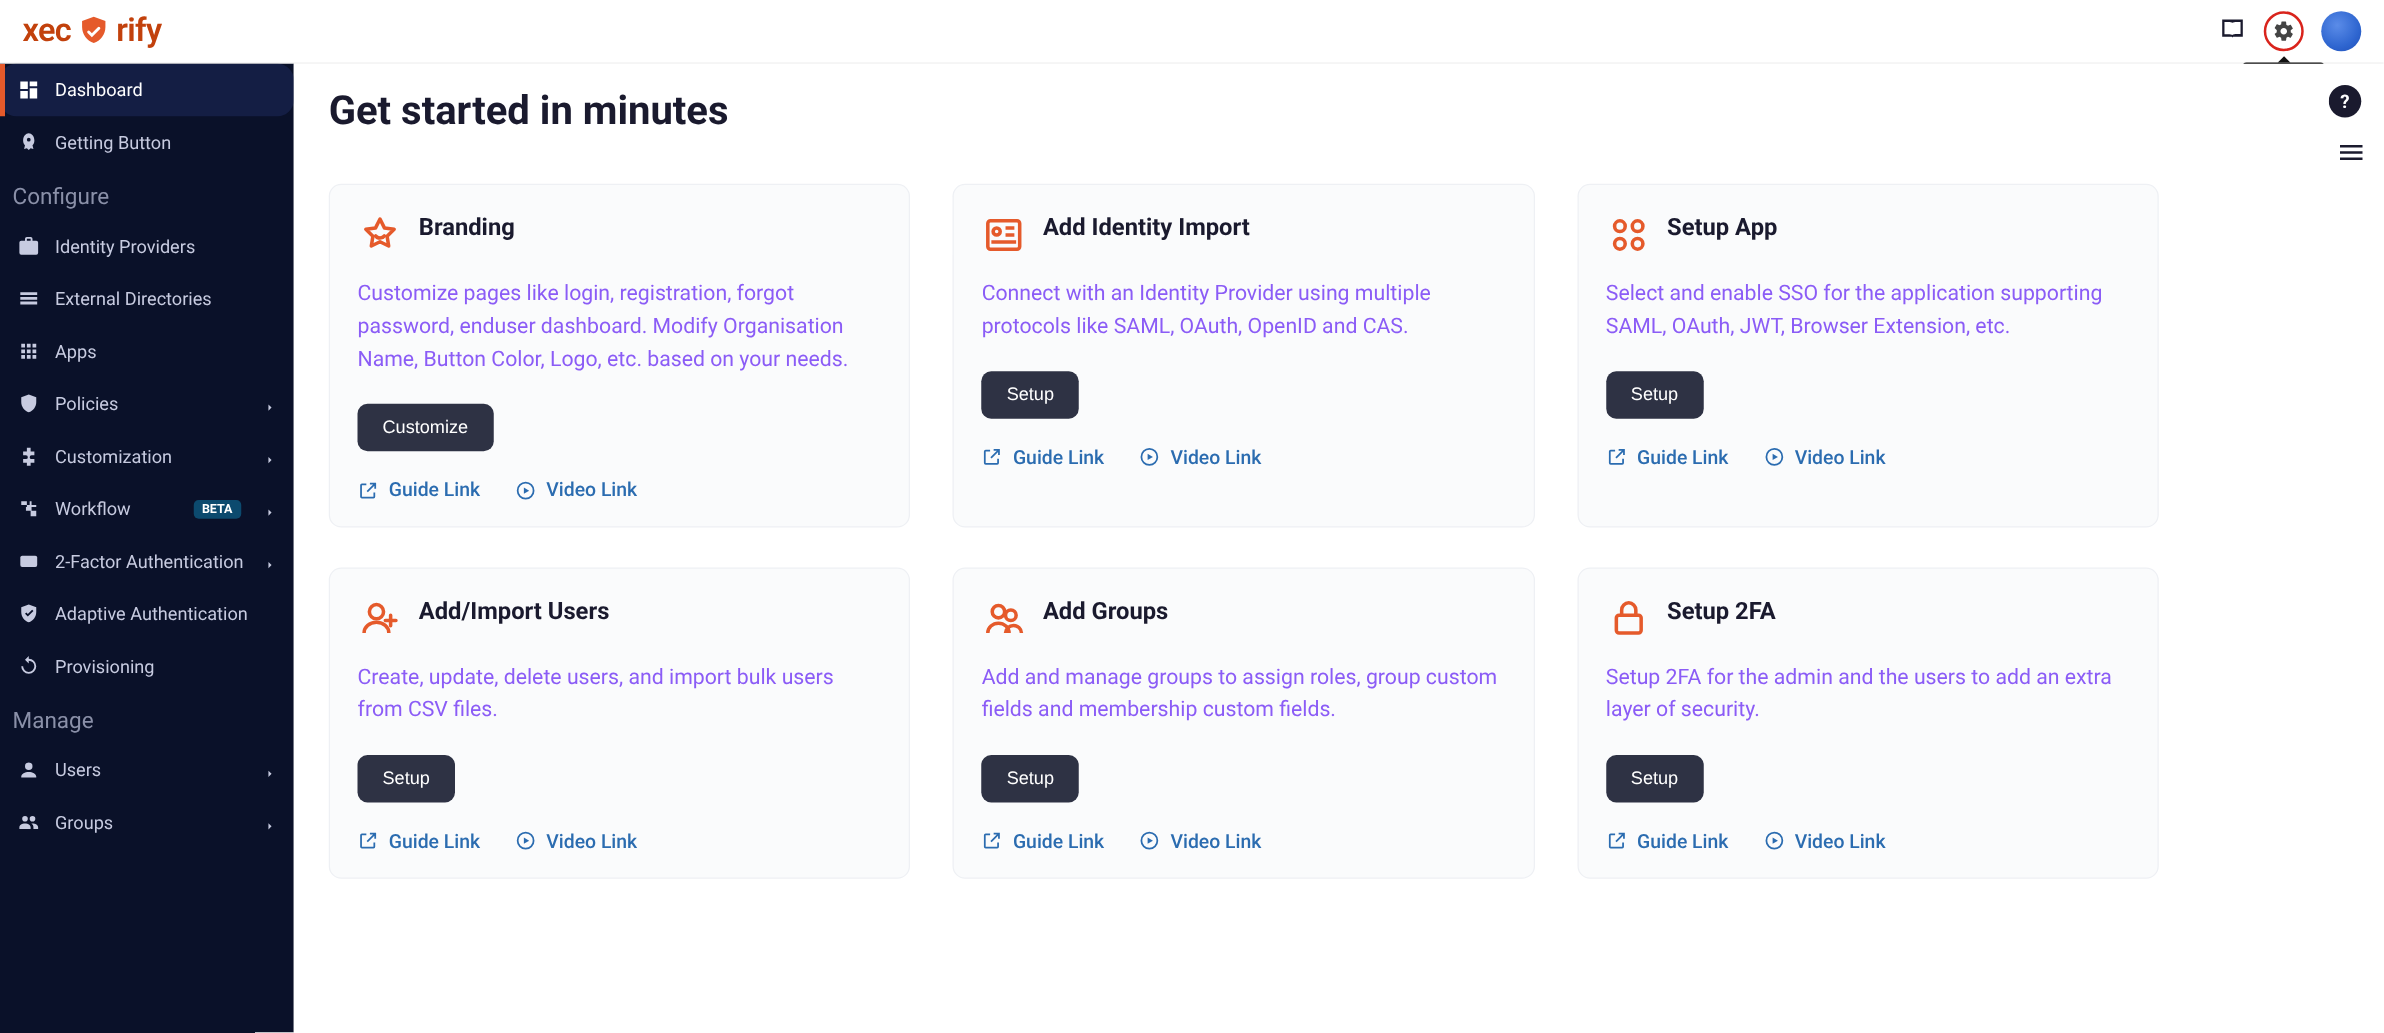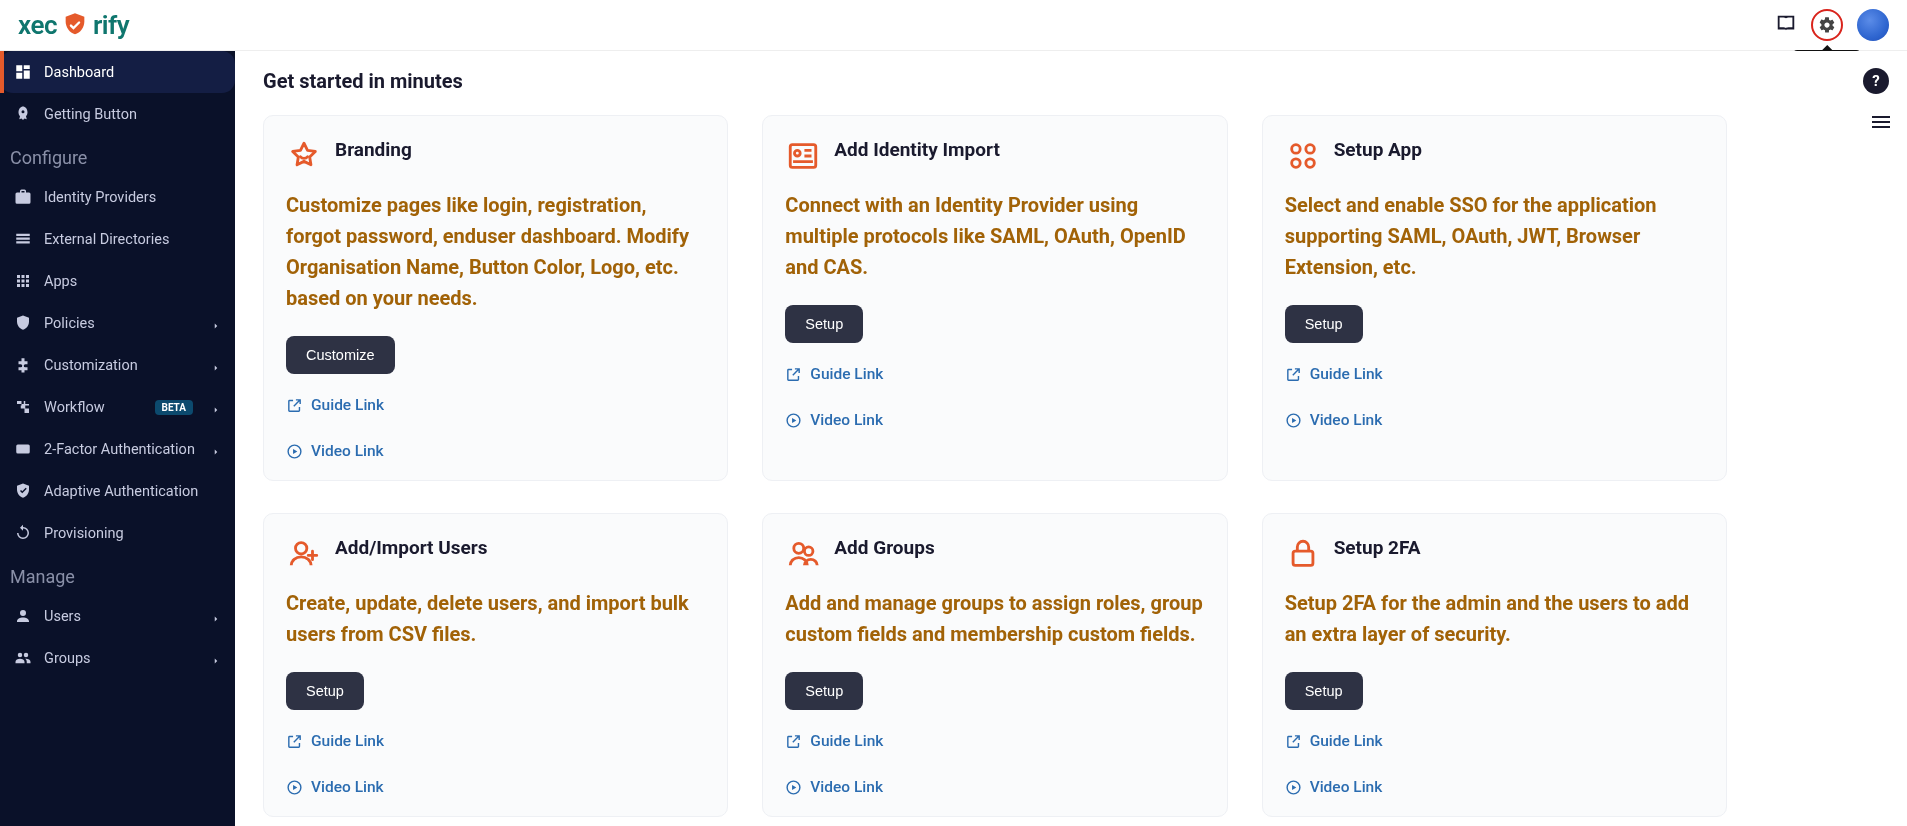--- a/index.html
+++ b/index.html
@@ -1,19 +1,19 @@
 <!DOCTYPE html>
 <html><head>
 <meta charset="utf-8">
 <style>
   * { box-sizing: border-box; margin: 0; padding: 0; }
   body { font-family: -apple-system, BlinkMacSystemFont, "Segoe UI", Roboto, Arial, sans-serif; color: #1a1a2e; background: #fff; }
   .topbar { height: 51px; display: flex; align-items: center; justify-content: space-between; padding: 0 18px; border-bottom: 1px solid #eee; }
   .logo { display:flex; align-items:center; gap:4px; }
-  .logo-text { font-size: 26px; font-weight: 600; color:#0f766e; letter-spacing:-0.5px; }
+  .logo-text { font-size: 26px; font-weight: 600; color:#c2410c; letter-spacing:-0.5px; }
   .shield-ico { width:28px; height:28px; }
   .topbar-right { display:flex; align-items:center; gap:14px; }
   .book-icon, .gear-outer { cursor:pointer; }
   .gear-outer { width:32px; height:32px; border:2px solid #d9241c; border-radius:50%; display:flex; align-items:center; justify-content:center; position:relative; }
   .tooltip { position:absolute; top:39px; left:50%; transform:translateX(-50%); background:#111; color:#fff; font-size:13px; padding:6px 10px; border-radius:4px; white-space:nowrap; }
   .tooltip::before { content:""; position:absolute; top:-5px; left:50%; transform:translateX(-50%); border-left:5px solid transparent; border-right:5px solid transparent; border-bottom:5px solid #111; }
   .avatar { width:32px; height:32px; border-radius:50%; background: radial-gradient(circle at 40% 35%, #5b8ce8 0%, #2f66d0 60%, #1e4db7 100%); cursor:pointer; }
   .layout { display:flex; height: calc(100vh - 51px); }
   .sidebar { width:235px; background:#0a1129; color:#c7cbe0; overflow-y:auto; flex-shrink:0; }
   .nav-item { display:flex; align-items:center; gap:12px; padding:12px 14px; font-size:14.5px; cursor:pointer; position:relative;border-radius:13px; }
@@ -21,30 +21,30 @@
   .nav-item.active::before { content:""; position:absolute; left:0; top:0; bottom:0; width:4px; background:#e55a2b; }
   .nav-icon { width:18px; height:18px; flex-shrink:0; display:flex; align-items:center; justify-content:center; }
   .nav-icon svg { width:18px; height:18px; fill:currentColor; }
   .beta { background:#0c4a6e; color:#fff; font-size:10px; font-weight:700; padding:2px 7px; border-radius:4px; margin-left:auto; }
   .chevron { margin-left:auto; width:10px; height:10px; }
   .section-label { font-size:18px; padding:12px 10px 8px; color:#8a90a8; }
   .main { flex:1; overflow-y:auto; background:#fff; position:relative; }
   .help-fab { position:fixed; top:68px; right:18px; width:26px; height:26px; border-radius:50%; background:#1a1a2e; color:#fff; display:flex; align-items:center; justify-content:center; font-size:15px; font-weight:700; cursor:pointer; }
   .menu-fab { position:fixed; top:110px; right:14px; cursor:pointer; }
   .content { padding: 18px 28px 40px; max-width:1520px; }
-  .page-title { font-size:20px; font-weight:700; margin-bottom:22px; }
+  .page-title { font-size:32px; font-weight:700; margin-bottom:40px; }
   .cards { display:grid; grid-template-columns: repeat(3, 1fr); gap:32px 34px; }
   .card { background:#fafbfc; border:1px solid #eef0f4; border-radius:10px; padding:22px 22px 20px; }
   .card-head { display:flex; align-items:flex-start; gap:13px; margin-bottom:16px; }
   .card-ico { width:36px; height:36px; color:#e55a2b; display:flex; align-items:center; justify-content:center; }
   .card-ico svg { width:34px; height:34px; stroke:#e55a2b; fill:none; stroke-width:2; }
   .card-title { font-size:19px; font-weight:700; color:#1a1a2e; }
-  .card-desc { font-size:20px; color:#a16207; line-height:1.55; margin-bottom:22px; min-height:46px;font-weight:bold; }
+  .card-desc { font-size:17px; color:#8b5cf6; line-height:1.55; margin-bottom:22px; min-height:46px; }
   .card-btn { background:#2e3244; color:#fff; border:none; border-radius:8px; padding:11px 20px; font-size:14.5px; font-weight:500; cursor:pointer; }
-  .card-links { display:flex; gap:28px; margin-top:22px;flex-direction:column; }
+  .card-links { display:flex; gap:28px; margin-top:22px; }
   .clink { display:flex; align-items:center; gap:8px; color:#2b6cb0; font-size:15.5px; font-weight:500; cursor:pointer; text-decoration:none; }
   .clink svg { width:17px; height:17px; stroke:#2b6cb0; fill:none; stroke-width:2; }
 </style>
 </head>
 <body>
 
 <div class="topbar">
   <div class="logo">
     <span class="logo-text">xec</span>
     <svg class="shield-ico" viewBox="0 0 24 24">

